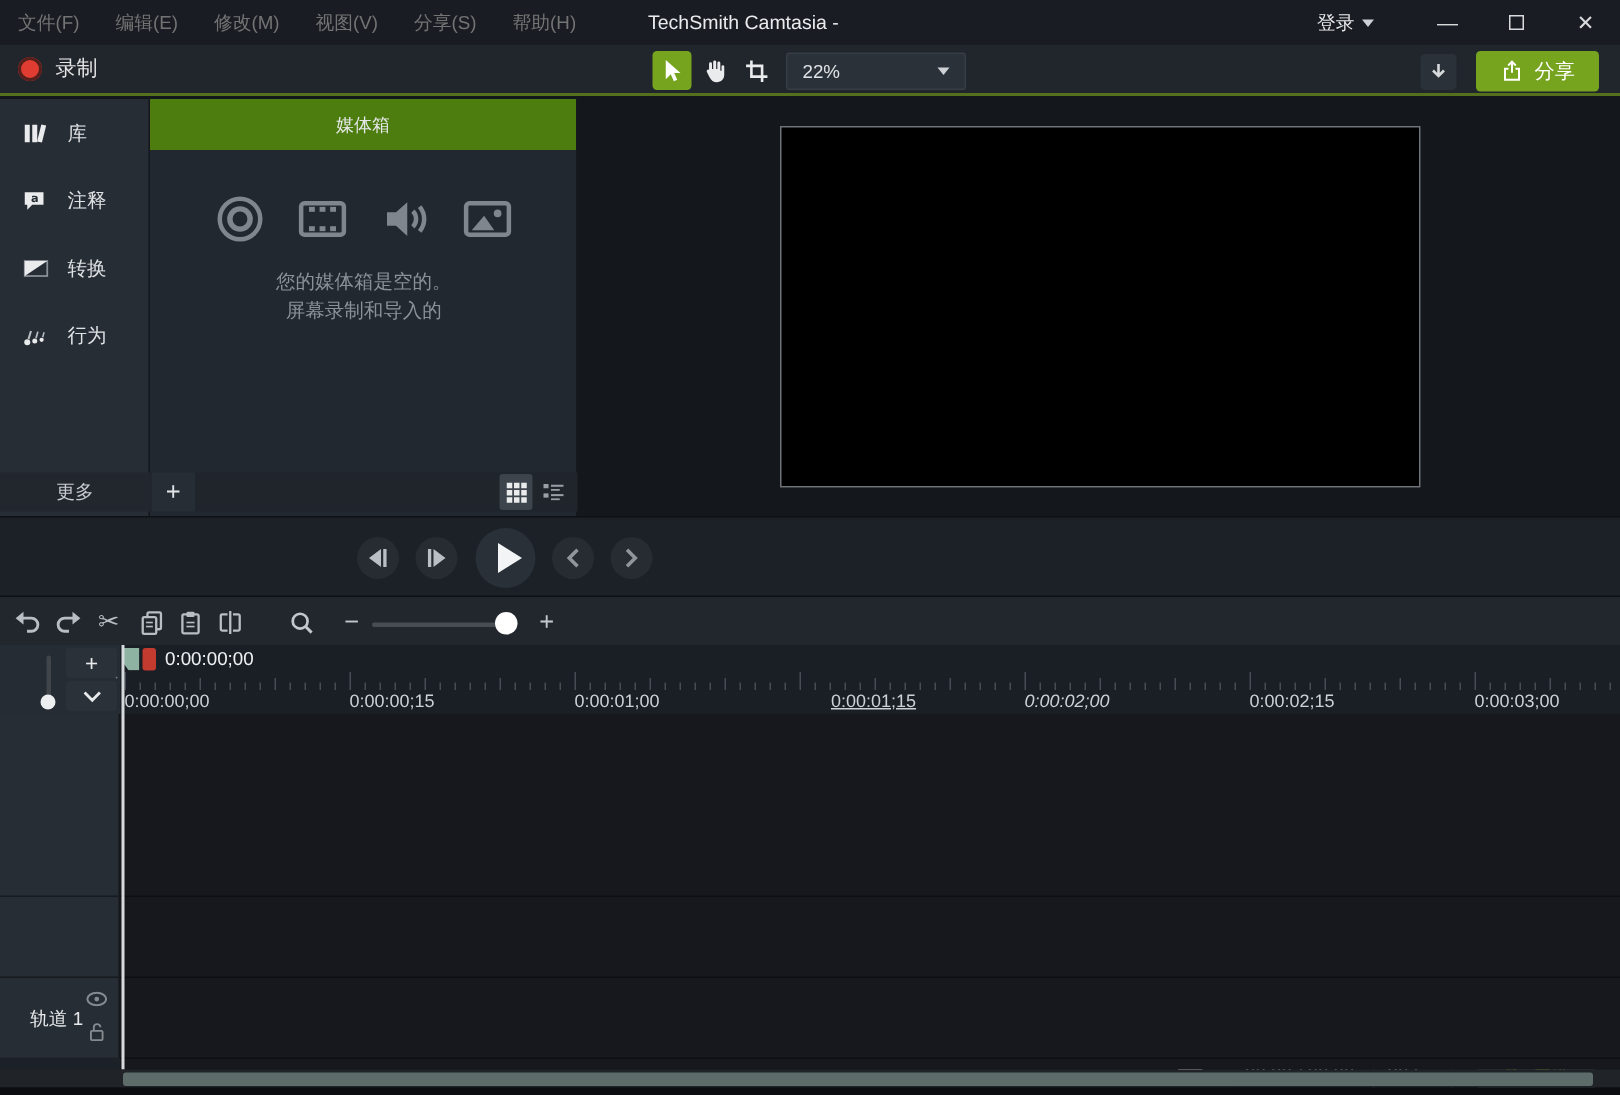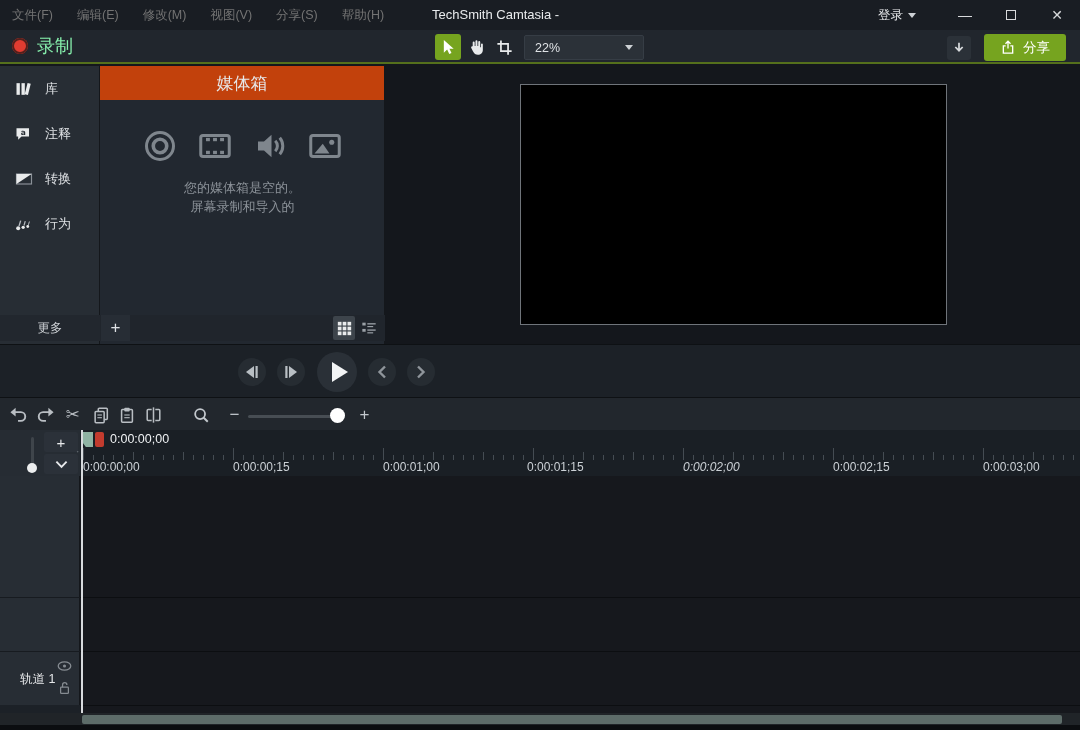--- a/index.html
+++ b/index.html
@@ -15,39 +15,39 @@
   .tb-right { position:absolute; right:0; top:0; height:30px; display:flex; align-items:center; }
   .login { display:flex; align-items:center; gap:5px; font-size:12.5px; margin-right:26px; color:#e9ebed; }
   .caret-down { width:0; height:0; border-left:4px solid transparent; border-right:4px solid transparent; border-top:5px solid #cdd1d5; }
   .win-btn { width:46px; height:30px; display:flex; align-items:center; justify-content:center; color:#d8dadc; font-size:14px; }
   .max-box { width:10px; height:10px; border:1.5px solid #d8dadc; }
 
   
   .toolbar { position:absolute; left:0; top:30px; width:1080px; height:34px; background:#21262d; border-bottom:2px solid #55701c; }
   .record-group { position:absolute; left:12px; top:0; height:32px; display:flex; align-items:center; gap:9px; }
   .record-dot { width:16px; height:16px; border-radius:50%; background:#e03c31; box-shadow:0 0 0 2px #55201c inset; }
-  .record-label { font-size:18px; color:#86efac; }
+  .record-label { font-size:14px; color:#e5e5e5; }
   .tool-group { position:absolute; left:435px; top:4px; display:flex; gap:2px; }
   .tool-btn { width:26px; height:26px; border-radius:3px; display:flex; align-items:center; justify-content:center; background:transparent; }
   .tool-btn.selected { background:#76a41f; }
   .zoom-combo { position:absolute; left:524px; top:5px; width:120px; height:25px; background:#2b3138; border:1px solid #363d45; border-radius:2px; display:flex; align-items:center; justify-content:space-between; padding:0 10px; }
   .zoom-combo span { font-size:12.5px; color:#dfe2e5; }
   .export-btn { position:absolute; right:109px; top:6px; width:24px; height:24px; background:#2b3138; border-radius:3px; display:flex; align-items:center; justify-content:center; }
   .share-btn { position:absolute; right:14px; top:4px; width:82px; height:27px; background:#76a41f; border-radius:3px; display:flex; align-items:center; justify-content:center; gap:7px; }
   .share-btn span { font-size:13.5px; color:#fff; }
 
   
   .main { position:absolute; left:0; top:66px; width:1080px; height:278px; }
   .sidebar { position:absolute; left:0; top:0; width:100px; height:278px; background:#272d34; border-right:1px solid #14171b; }
   .side-item { height:45px; display:flex; align-items:center; gap:11px; padding-left:14px; font-size:13px; color:#dfe2e5; }
   .side-item.selected { background:#2e343b; height:46px; border-bottom:1px solid #14171b; }
   .side-footer { position:absolute; left:0; bottom:3px; width:100px; height:26px; display:flex; align-items:center; justify-content:center; font-size:12.5px; color:#c9cdd1; background:#22272e; }
 
   .media-panel { position:absolute; left:100px; top:0; width:285px; height:278px; background:#222830; border-right:1px solid #14171b; }
-  .panel-header { height:34px; background:#c2410c; display:flex; align-items:center; justify-content:center; font-size:17px; color:#e6e8ea; }
+  .panel-header { height:34px; background:#4d7c0f; display:flex; align-items:center; justify-content:center; font-size:12px; color:#e6e8ea; }
   .bin-icons { position:absolute; left:0; top:62px; width:285px; display:flex; justify-content:center; gap:19px; }
   .empty-text { position:absolute; left:0; top:112px; width:285px; text-align:center; font-size:13px; line-height:19px; color:#8b9198; }
   .import-btn { position:absolute; left:46px; top:182px; width:194px; height:33px; background:#76a41f; border-radius:2px; display:flex; align-items:center; justify-content:center; font-size:13px; color:#fff; font-weight:bold; }
   .panel-footer { position:absolute; left:0; bottom:3px; width:285px; height:26px; background:#20252c; }
   .add-media-btn { position:absolute; left:1px; top:0; width:29px; height:26px; display:flex; align-items:center; justify-content:center; background:#272d35; color:#dfe2e5; font-size:17px; }
   .view-btns { position:absolute; right:5px; top:1px; display:flex; gap:3px; }
   .view-btn { width:22px; height:24px; display:flex; align-items:center; justify-content:center; border-radius:2px; }
   .view-btn.selected { background:#3d444b; }
 
   .stage { position:absolute; left:386px; top:0; width:694px; height:278px; background:#14171c; }
@@ -86,21 +86,21 @@
 
   .ruler { position:absolute; left:80px; top:430px; width:1000px; height:46px; background:#1a1f25; }
   .ph-flag-green { position:absolute; left:2px; top:2px; width:11px; height:15px; background:#8fb3a3; clip-path:polygon(0 0,100% 0,100% 100%,35% 100%,0 65%); }
   .ph-flag-red { position:absolute; left:15px; top:2px; width:9px; height:15px; background:#c23b2e; border-radius:2px; }
   .ph-time { position:absolute; left:30px; top:2px; font-size:12.5px; color:#eef0f2; }
   .ruler-ticks { position:absolute; left:0; top:18px; width:1000px; height:12px; }
   .tick { position:absolute; bottom:0; width:1px; background:#454c53; }
   .ruler-labels { position:absolute; left:0; top:30px; width:1000px; height:16px; }
   .ruler-label { position:absolute; top:0; font-size:12px; color:#ccd1d6; white-space:nowrap; }
   .ruler-label:nth-child(1){left:3px;} .ruler-label:nth-child(2){left:153px;}
-  .ruler-label:nth-child(3){left:303px;} .ruler-label:nth-child(4){left:447px;}
+  .ruler-label:nth-child(3){left:303px;} .ruler-label:nth-child(4){left:474px;text-decoration:underline;}
   .ruler-label:nth-child(5){left:603px;font-style:italic;} .ruler-label:nth-child(6){left:753px;}
   .ruler-label:nth-child(7){left:903px;}
 
   .tracks { position:absolute; left:80px; top:476px; width:1000px; height:237px; background:#16181d; }
   .track-divider { position:absolute; left:0; width:1000px; height:1px; background:#0c0e11; }
   .gutter { position:absolute; left:0; top:476px; width:80px; height:237px; background:#272d34; border-right:1px solid #14171b; }
   .gutter-divider { position:absolute; left:0; width:80px; height:1px; background:#171b20; }
   .gutter-bottom { position:absolute; left:0; top:229px; width:80px; height:8px; background:#1c2127; }
   .track-row-label { position:absolute; left:0; top:176px; width:72px; height:53px; }
   .track-name { position:absolute; left:20px; top:19px; font-size:12.5px; color:#e6e8ea; }

